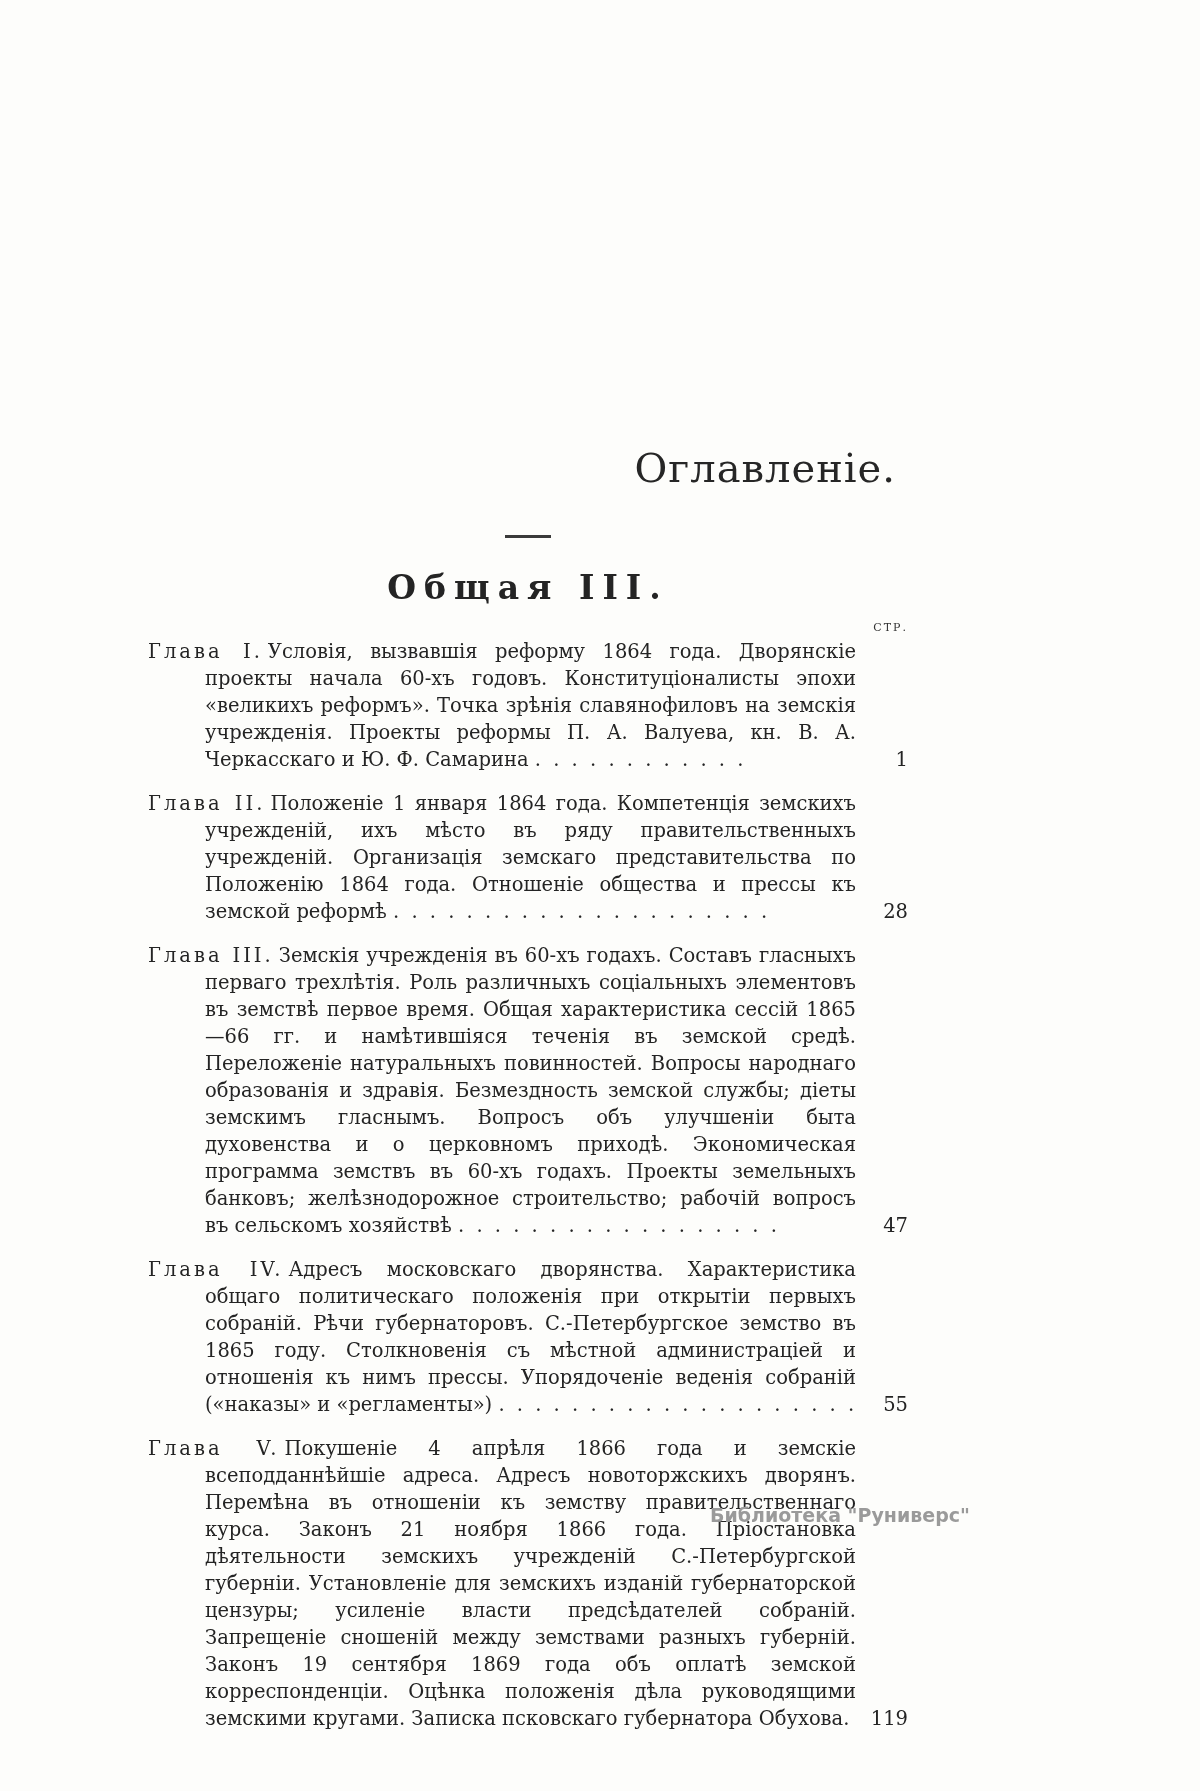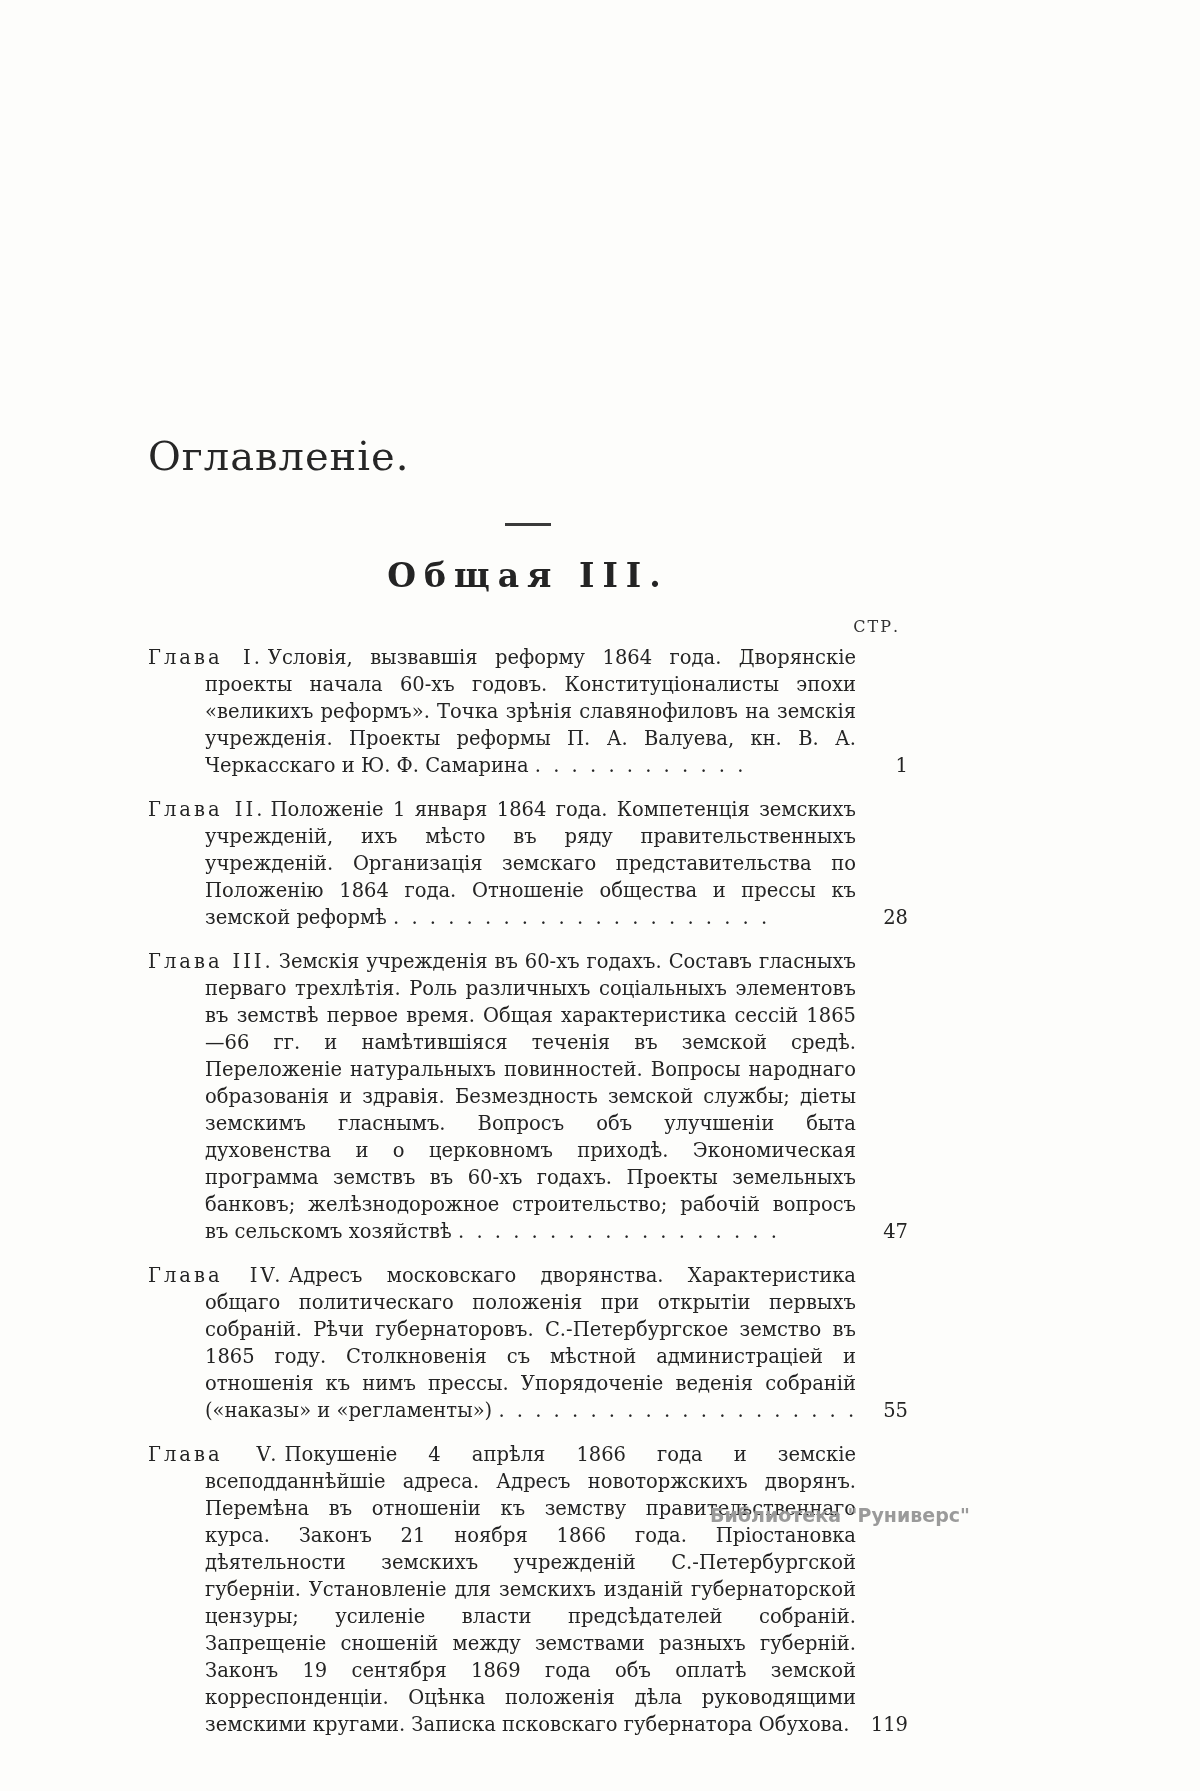--- a/index.html
+++ b/index.html
@@ -16,23 +16,23 @@
     font-family: "DejaVu Serif", "Liberation Serif", serif;
     color: #222222;
   }
   .content {
     position: absolute;
     left: 148px;
     top: 0;
     width: 760px;
   }
   .doc-title {
-    margin: 0;
+    margin: 12px;
     padding-top: 433px;
-    text-align: left;
+    text-align: right;
     font-size: 40px;
     font-weight: normal;
     letter-spacing: 1px;
     color: #262626;
   }
   .title-rule {
     width: 46px;
     height: 3px;
     background: #3a3a3a;
     margin: 44px auto 0 auto;
@@ -40,24 +40,24 @@
   .volume-title {
     margin: 0;
     padding-top: 30px;
     text-align: center;
     font-size: 33px;
     font-weight: bold;
     letter-spacing: 8px;
     color: #242424;
   }
   .col-header {
-    margin: 8px;
+    margin: 0;
     padding-top: 14px;
     text-align: right;
-    font-size: 16px;
+    font-size: 11px;
     letter-spacing: 2px;
     color: #333333;
   }
   .toc {
     margin-top: 4px;
   }
   .entry {
     position: relative;
     margin: 0 0 17px 0;
     padding-left: 57px;

